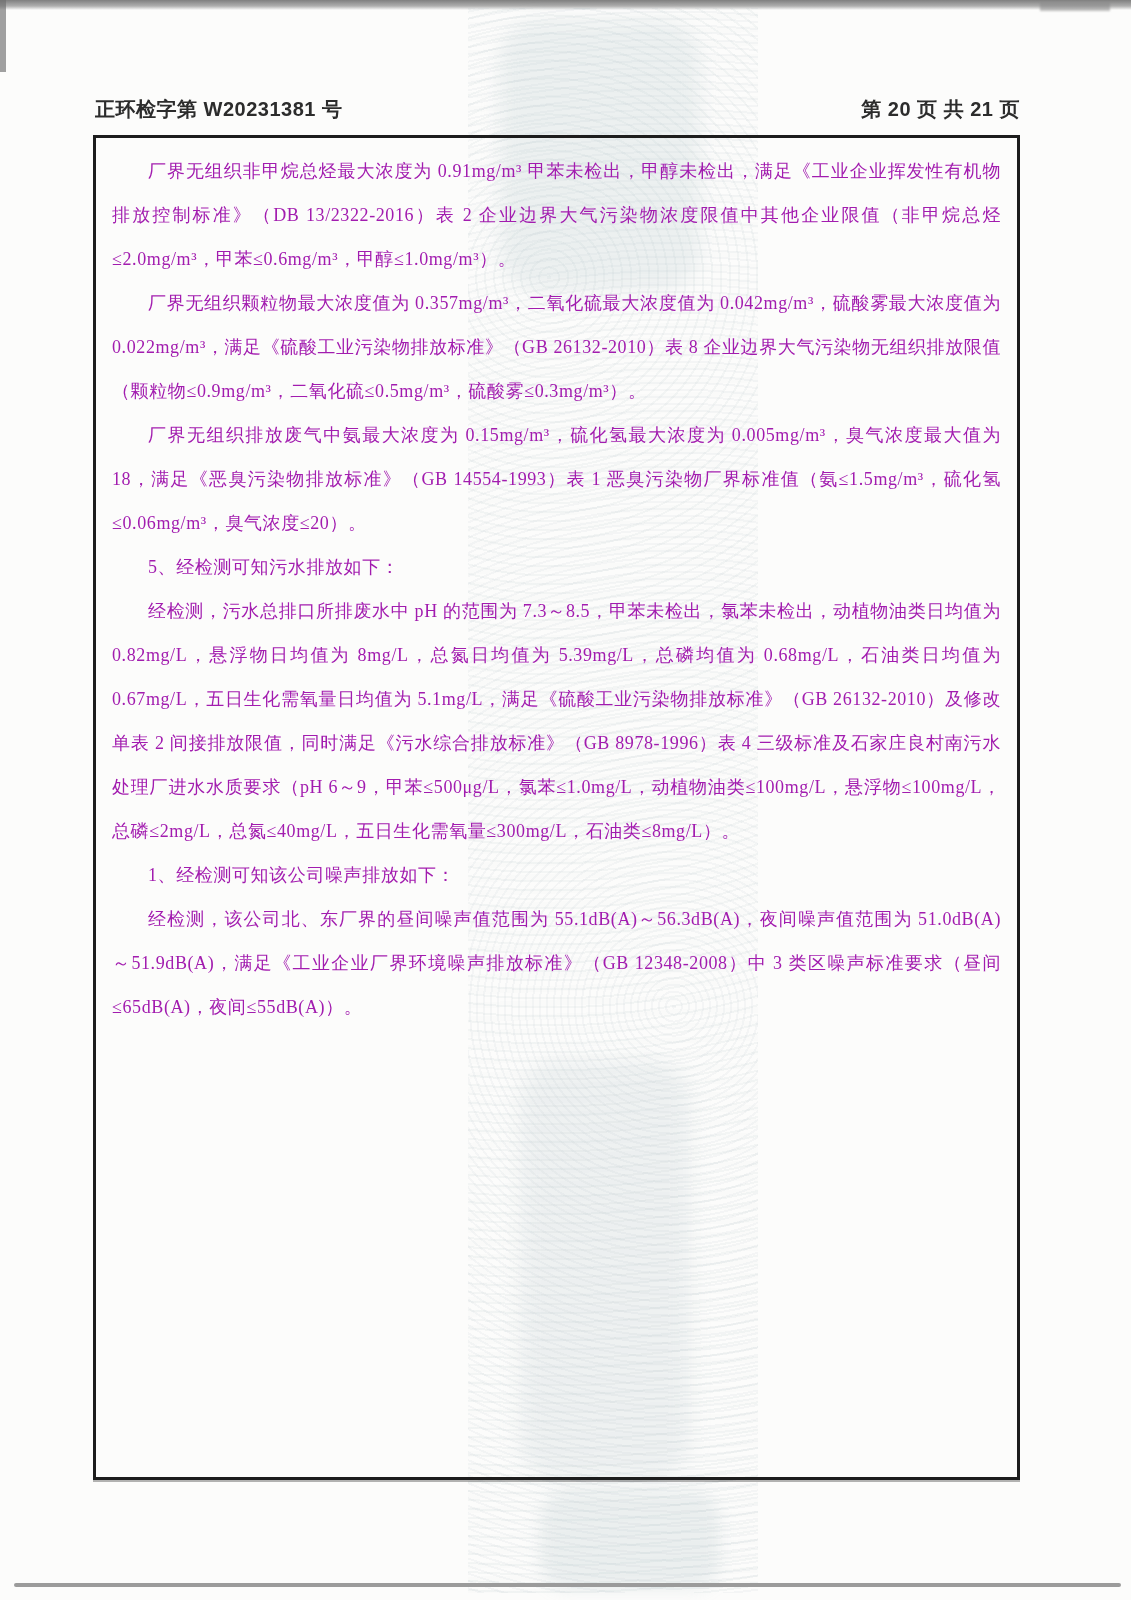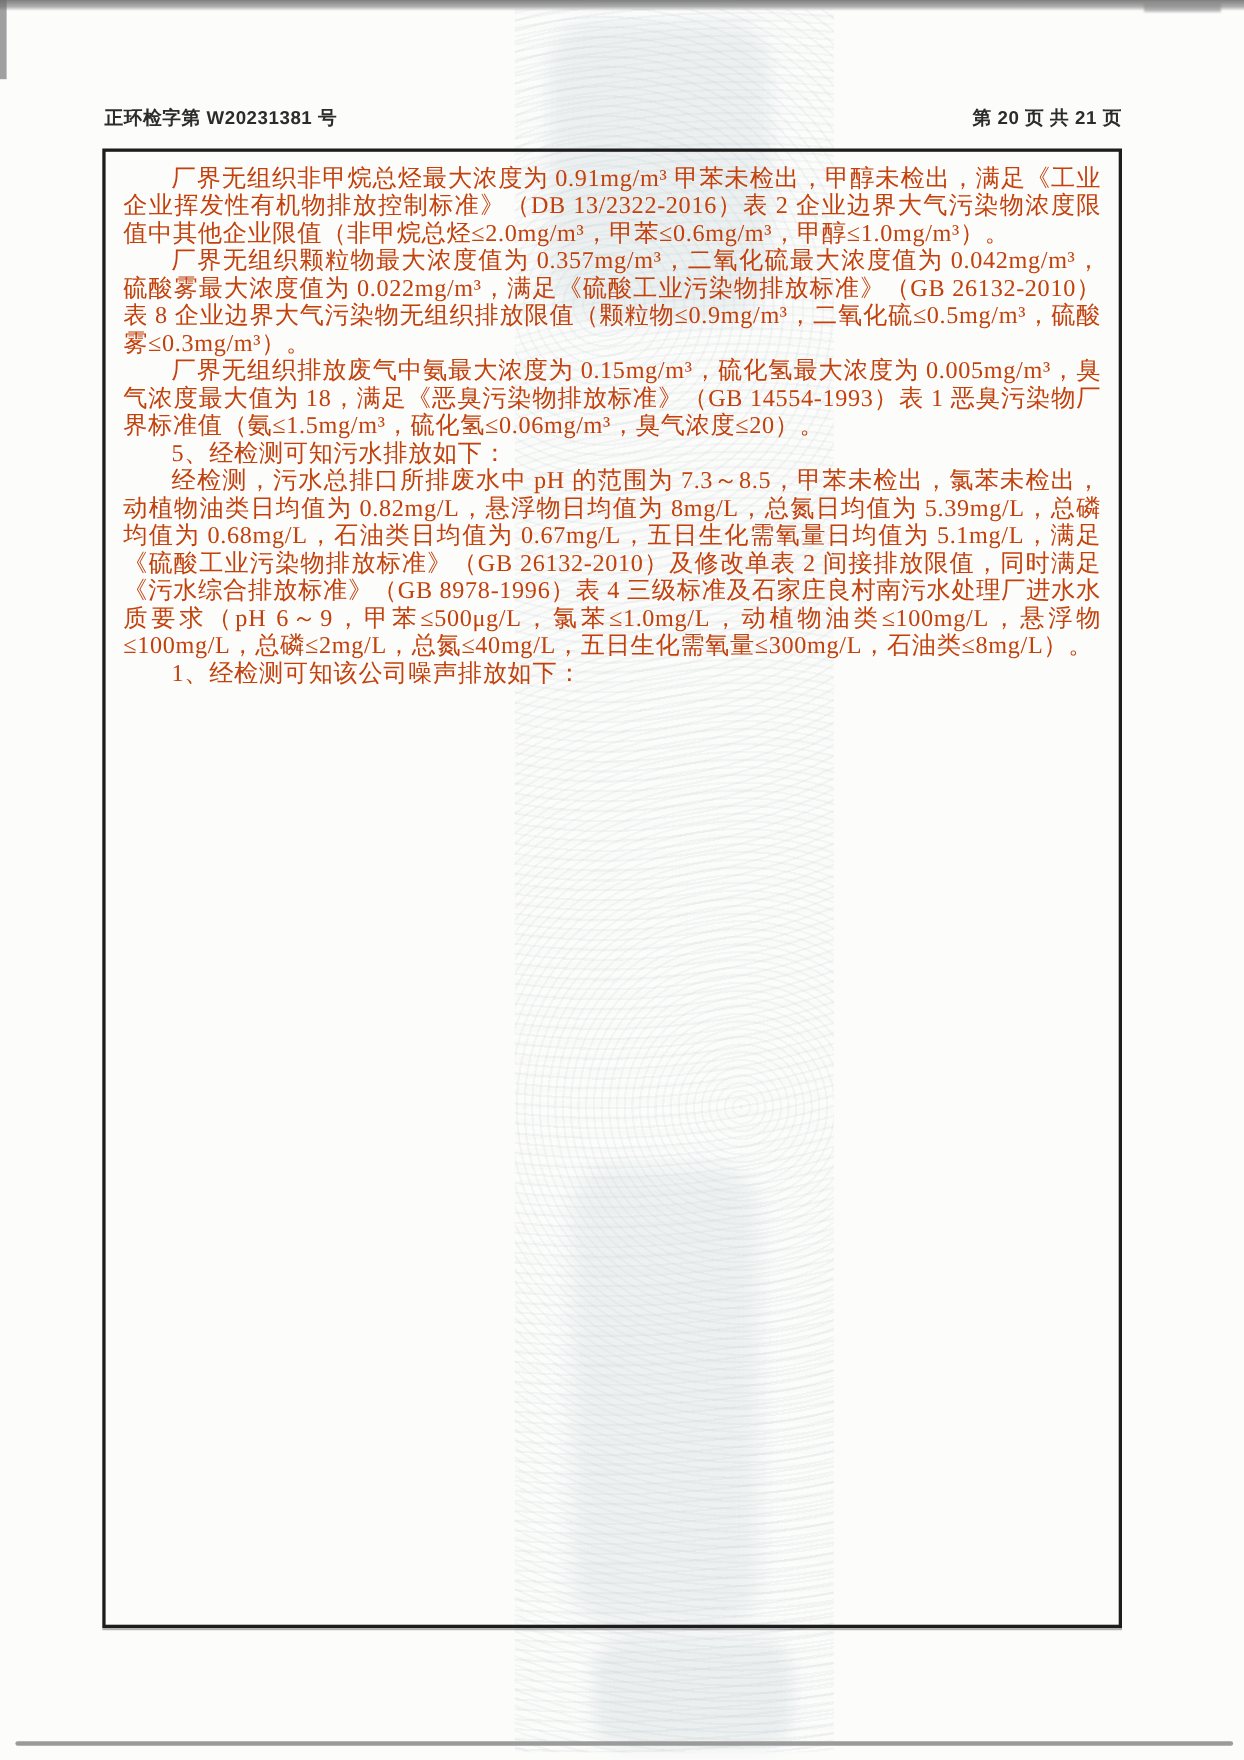--- a/index.html
+++ b/index.html
@@ -87,42 +87,42 @@
 
   
   .header {
     position: absolute;
     top: 96px; left: 95px;
     width: 925px;
     display: flex;
     justify-content: space-between;
     align-items: baseline;
     font-family: "Liberation Sans", "DejaVu Sans", sans-serif;
-    font-size: 17px;
+    font-size: 20px;
     font-weight: 600;
     color: #2c2c2c;
     letter-spacing: .5px;
   }
 
   
   .content-box {
     position: absolute;
     left: 93px; top: 135px;
     width: 927px; height: 1345px;
     box-sizing: border-box;
     border: 3px solid #1d1d1d;
     padding: 11px 16px 0 16px;
     background: transparent;
     box-shadow: 0 2px 0 rgba(40,40,40,.35);
   }
   .para {
     margin: 0;
-    color: #c2410c;
-    font-size: 22px;
-    line-height: 25px;
+    color: #a21caf;
+    font-size: 18px;
+    line-height: 44px;
     letter-spacing: .6px;
     text-align: justify;
     text-justify: inter-ideograph;
     text-indent: 2em;
   }
 </style>
 </head>
 <body>
 
 <div class="page">
@@ -140,17 +140,18 @@
     <span>第 20 页 共 21 页</span>
   </div>
 
   <div class="content-box">
     <p class="para">厂界无组织非甲烷总烃最大浓度为 0.91mg/m³ 甲苯未检出，甲醇未检出，满足《工业企业挥发性有机物排放控制标准》（DB 13/2322-2016）表 2 企业边界大气污染物浓度限值中其他企业限值（非甲烷总烃≤2.0mg/m³，甲苯≤0.6mg/m³，甲醇≤1.0mg/m³）。</p>
     <p class="para">厂界无组织颗粒物最大浓度值为 0.357mg/m³，二氧化硫最大浓度值为 0.042mg/m³，硫酸雾最大浓度值为 0.022mg/m³，满足《硫酸工业污染物排放标准》（GB 26132-2010）表 8 企业边界大气污染物无组织排放限值（颗粒物≤0.9mg/m³，二氧化硫≤0.5mg/m³，硫酸雾≤0.3mg/m³）。</p>
     <p class="para">厂界无组织排放废气中氨最大浓度为 0.15mg/m³，硫化氢最大浓度为 0.005mg/m³，臭气浓度最大值为 18，满足《恶臭污染物排放标准》（GB 14554-1993）表 1 恶臭污染物厂界标准值（氨≤1.5mg/m³，硫化氢≤0.06mg/m³，臭气浓度≤20）。</p>
     <p class="para">5、经检测可知污水排放如下：</p>
     <p class="para">经检测，污水总排口所排废水中 pH 的范围为 7.3～8.5，甲苯未检出，氯苯未检出，动植物油类日均值为 0.82mg/L，悬浮物日均值为 8mg/L，总氮日均值为 5.39mg/L，总磷均值为 0.68mg/L，石油类日均值为 0.67mg/L，五日生化需氧量日均值为 5.1mg/L，满足《硫酸工业污染物排放标准》（GB 26132-2010）及修改单表 2 间接排放限值，同时满足《污水综合排放标准》（GB 8978-1996）表 4 三级标准及石家庄良村南污水处理厂进水水质要求（pH 6～9，甲苯≤500μg/L，氯苯≤1.0mg/L，动植物油类≤100mg/L，悬浮物≤100mg/L，总磷≤2mg/L，总氮≤40mg/L，五日生化需氧量≤300mg/L，石油类≤8mg/L）。</p>
     <p class="para">1、经检测可知该公司噪声排放如下：</p>
+    <p class="para">经检测，该公司北、东厂界的昼间噪声值范围为 55.1dB(A)～56.3dB(A)，夜间噪声值范围为 51.0dB(A)～51.9dB(A)，满足《工业企业厂界环境噪声排放标准》（GB 12348-2008）中 3 类区噪声标准要求（昼间≤65dB(A)，夜间≤55dB(A)）。</p>
   </div>
 
   <div class="scan-edge-bottom"></div>
 
 </div>
 
 </body></html>

